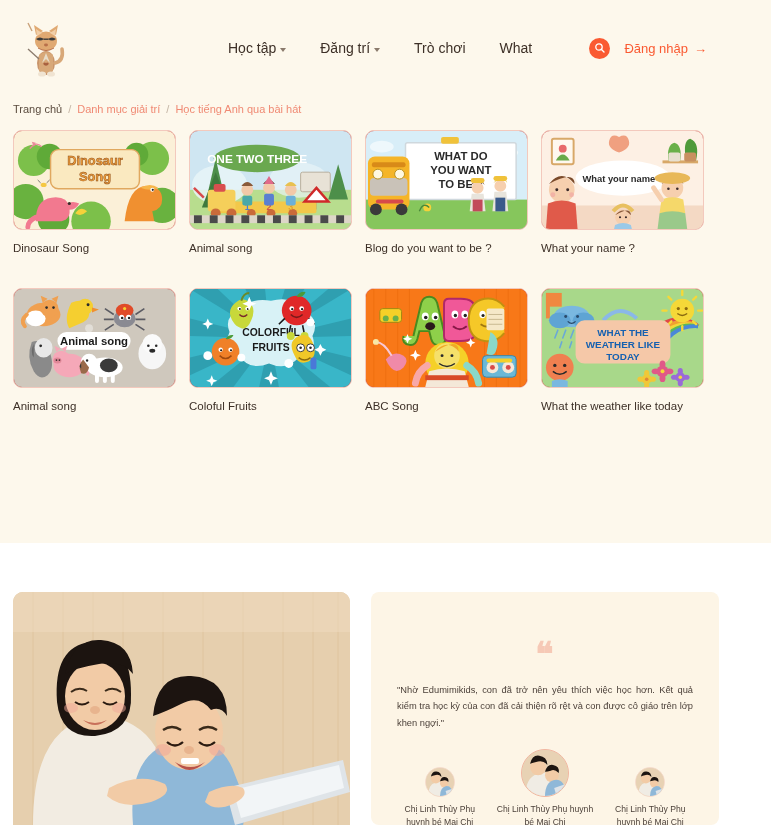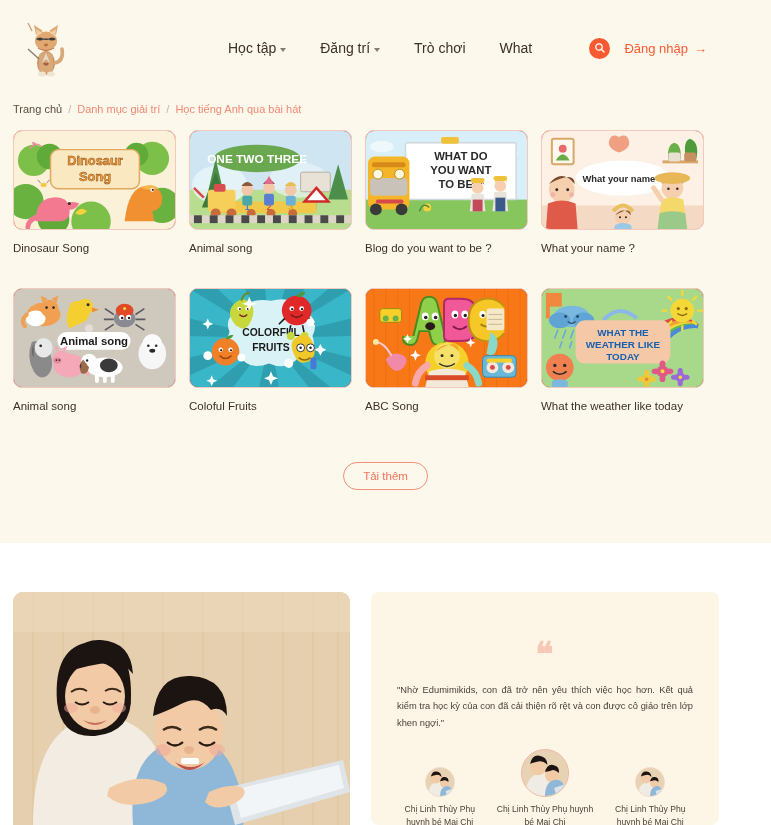--- a/index.html
+++ b/index.html
@@ -658,23 +658,20 @@
               <ellipse cx="106" cy="98" rx="2.6" ry="3.4"></ellipse>
             <ellipse cx="100" cy="92" rx="3.4" ry="2.6"></ellipse>
               <ellipse cx="112" cy="92" rx="3.4" ry="2.6"></ellipse>
           </g>
         </svg>
       </div>
       <div class="card-title">What the weather like today</div>
     </div>
   </div>
 
-  <div class="loadmore-wrap">
-    <button class="loadmore">Tải thêm</button>
-  </div>
 
   <div class="white-band"></div>
 
   <div class="testi-area">
     <div class="photo">
       <svg viewBox="0 0 337 233" preserveAspectRatio="none">
         <rect width="337" height="233" fill="#e6cfae"></rect>
         <g stroke="#dcc099" stroke-width="1" opacity="0.7">
           <path d="M20 0 v233"></path>
             <path d="M50 0 v233"></path>

